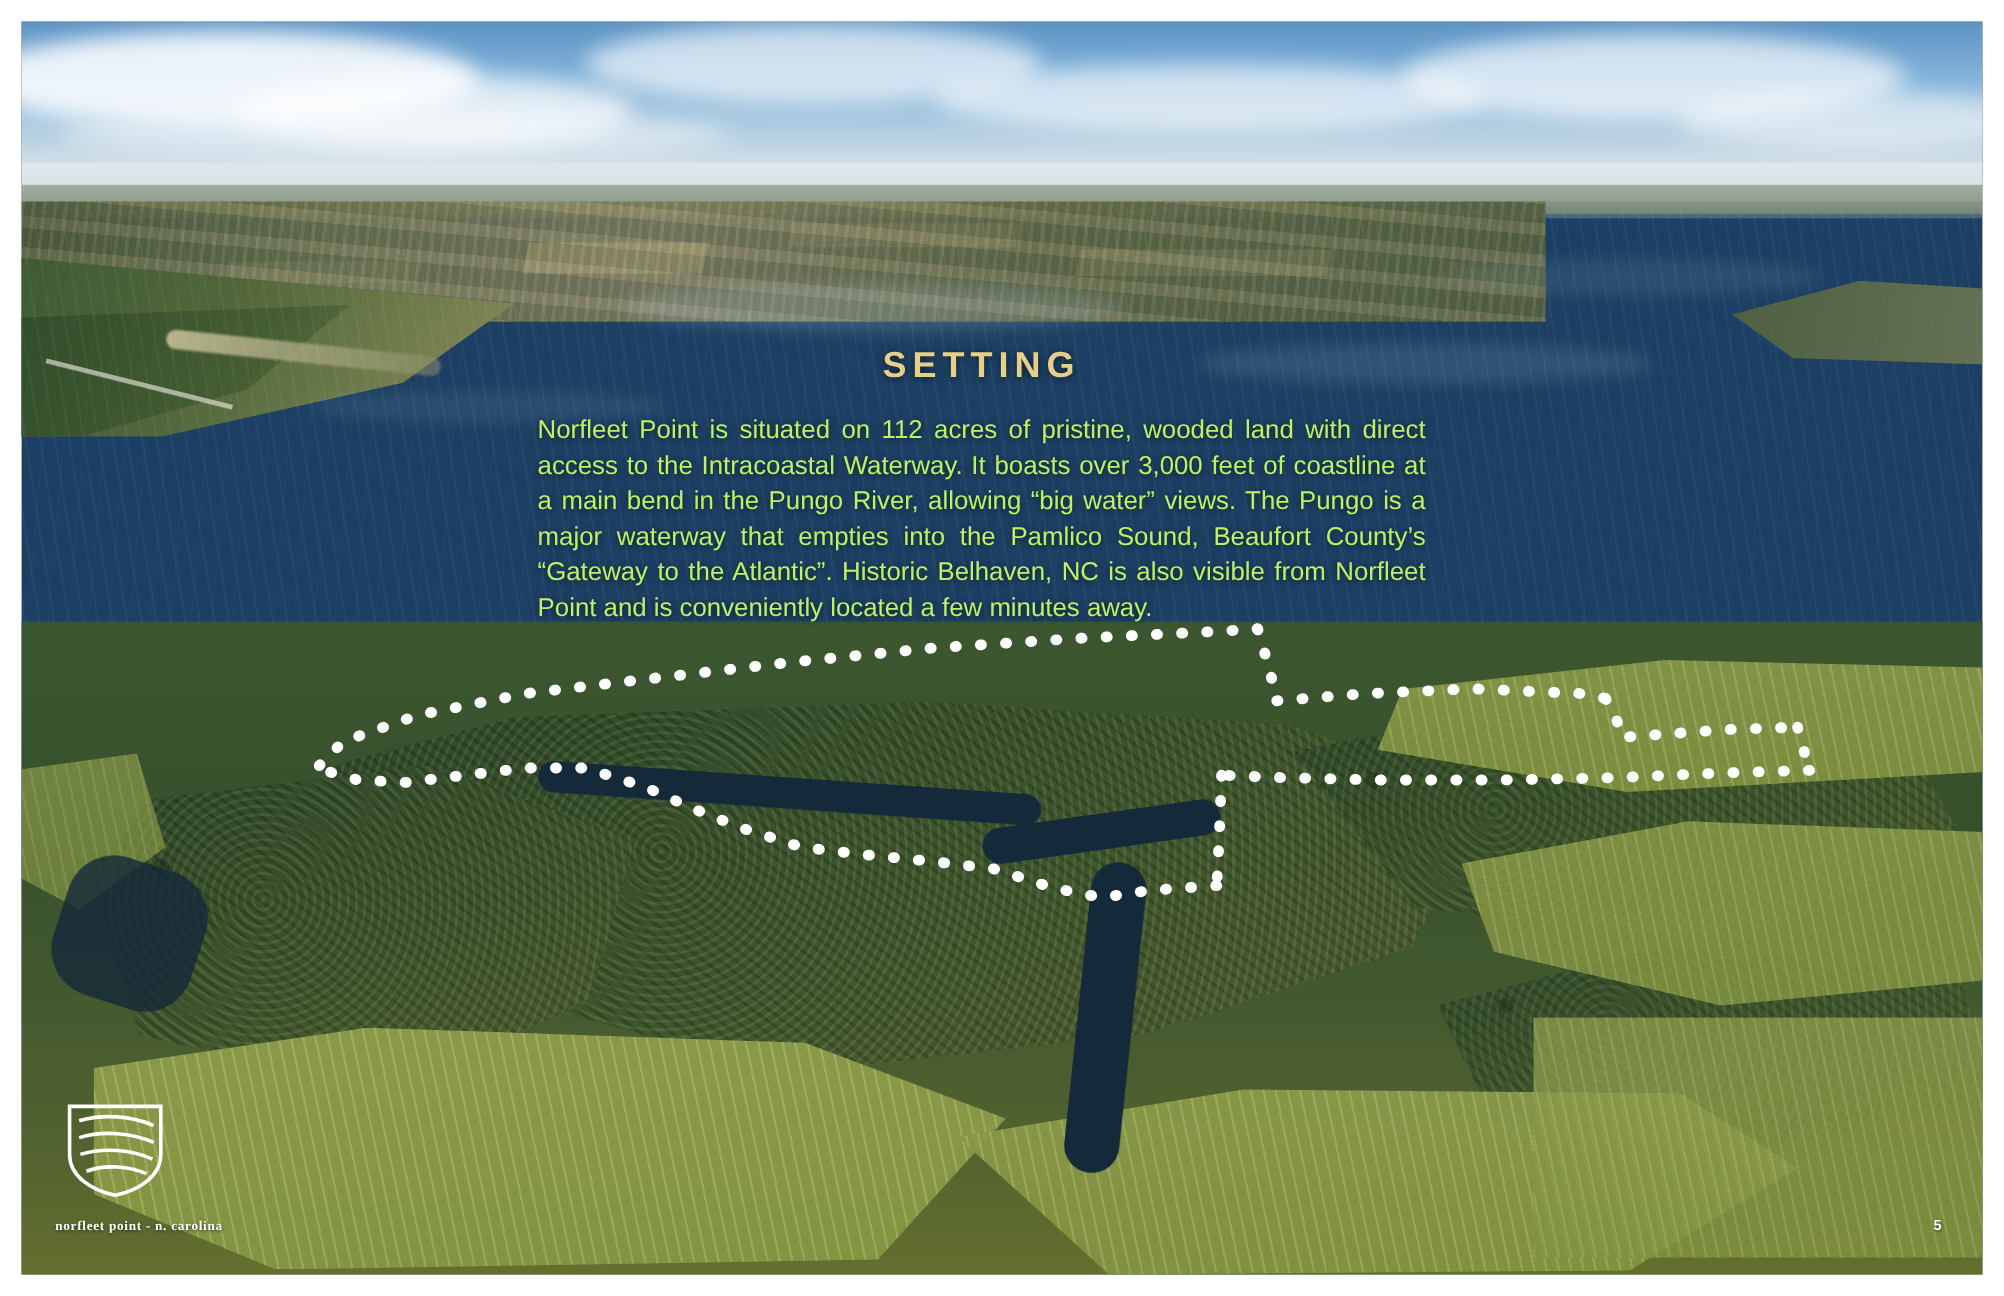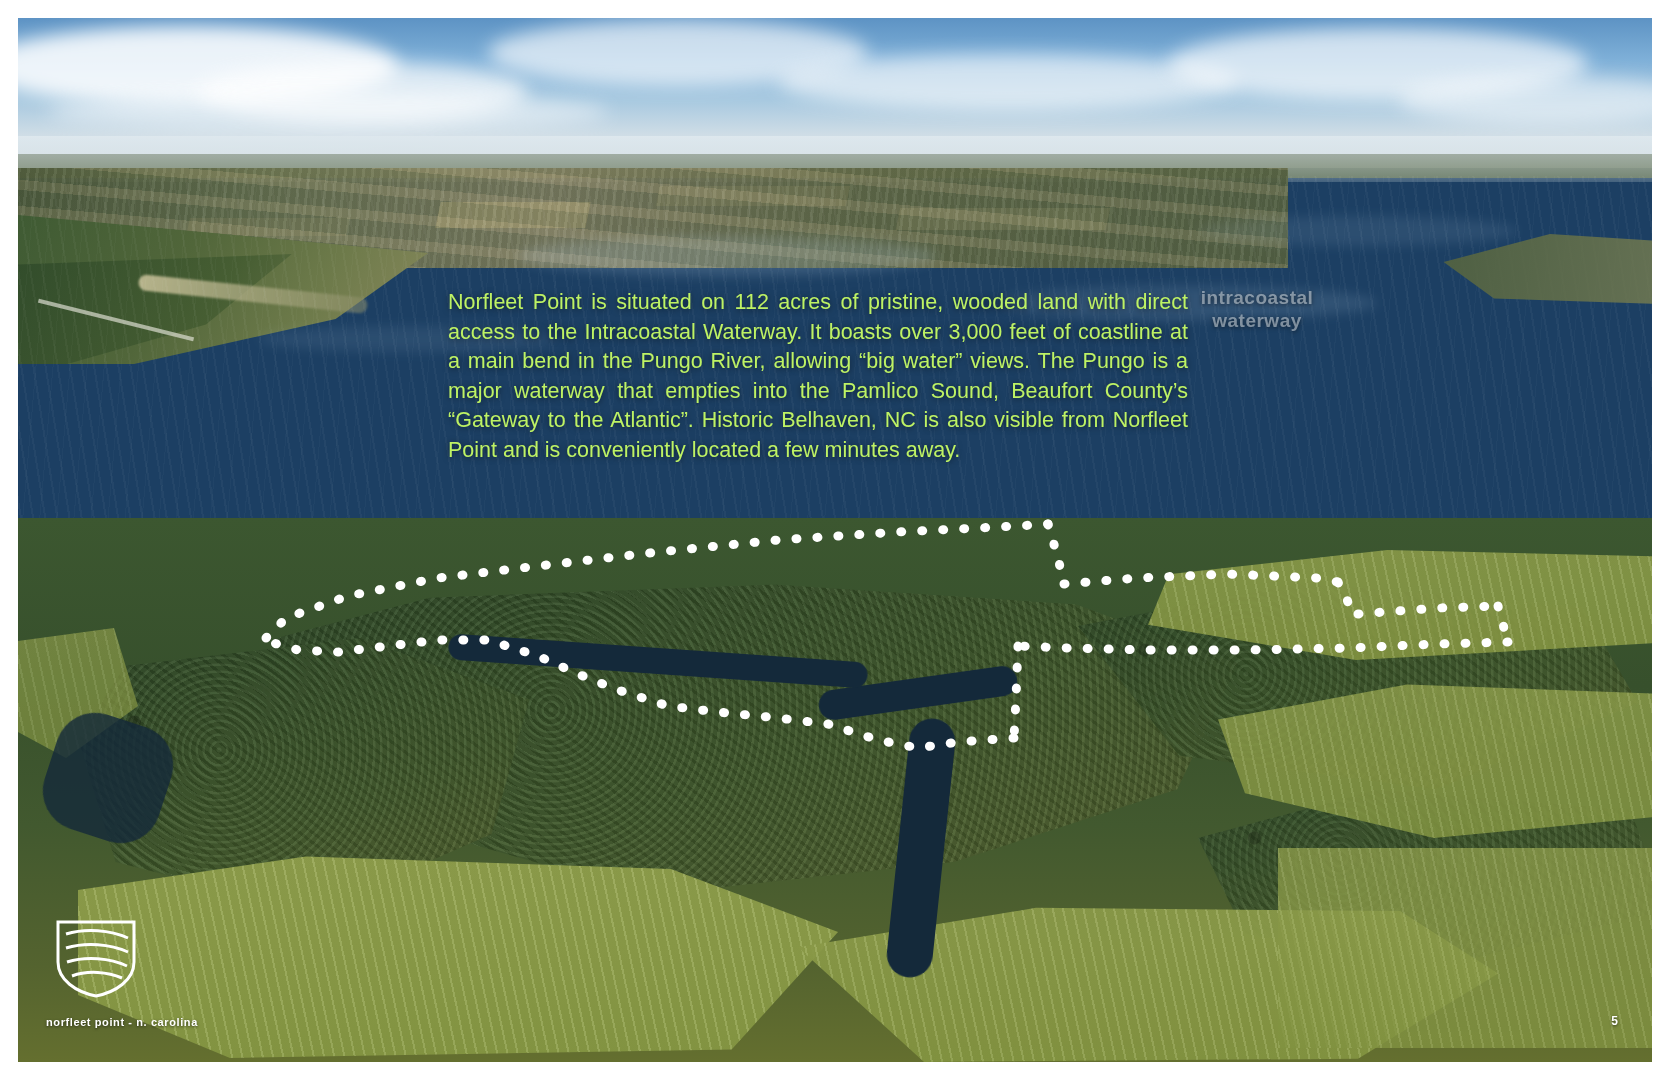--- a/index.html
+++ b/index.html
@@ -257,20 +257,21 @@
 
   .footer-caption {
     position:absolute;
     left: 28px;
     bottom: 34px;
     font-size: 11px;
     letter-spacing: .6px;
     color: #ffffff;
     font-weight: bold;
     text-shadow: 0 1px 3px rgba(0,0,0,.6);
+    font-family: Liberation Serif, serif;
   }
   .page-number {
     position:absolute;
     right: 34px;
     bottom: 34px;
     font-size: 12px;
     color: #ffffff;
     font-weight: bold;
     text-shadow: 0 1px 3px rgba(0,0,0,.6);
   }
@@ -339,25 +340,23 @@
       <polyline points="1030,506 1040,540 1046,566" fill="none" stroke="#ffffff" stroke-width="9" stroke-linecap="round" stroke-dasharray="1 20"></polyline>
       <polyline points="1046,566 1120,560 1210,556 1300,560 1320,564" fill="none" stroke="#ffffff" stroke-width="9" stroke-linecap="round" stroke-dasharray="1 20"></polyline>
       <polyline points="1320,564 1330,584 1340,596" fill="none" stroke="#ffffff" stroke-width="9" stroke-linecap="round" stroke-dasharray="1 20"></polyline>
       <polyline points="1340,596 1420,590 1480,588" fill="none" stroke="#ffffff" stroke-width="9" stroke-linecap="round" stroke-dasharray="1 20"></polyline>
       <polyline points="1480,588 1486,610 1490,624" fill="none" stroke="#ffffff" stroke-width="9" stroke-linecap="round" stroke-dasharray="1 20"></polyline>
       <polyline points="1490,624 1420,626 1330,630 1230,632 1130,632 1050,630 1000,628" fill="none" stroke="#ffffff" stroke-width="9" stroke-linecap="round" stroke-dasharray="1 20"></polyline>
       <polyline points="1000,628 998,680 996,720" fill="none" stroke="#ffffff" stroke-width="9" stroke-linecap="round" stroke-dasharray="1 20"></polyline>
       <polyline points="996,720 940,724 900,730 860,722 810,706 760,700 700,694 650,688 600,672 560,656 520,638 470,622 420,622 370,628 320,634 280,632 252,624" fill="none" stroke="#ffffff" stroke-width="9" stroke-linecap="round" stroke-dasharray="1 20"></polyline>
     </svg>
 
-    <div class="waterway-label">
-      <span>intracoastal waterway</span>
-    </div>
 
     <div class="setting-block">
+      <h1 class="setting-title">SETTING</h1>
       <p class="setting-body">Norfleet Point is situated on 112 acres of pristine, wooded land with direct access to the Intracoastal Waterway. It boasts over 3,000 feet of coastline at a main bend in the Pungo River, allowing “big water” views. The Pungo is a major waterway that empties into the Pamlico Sound, Beaufort County’s “Gateway to the Atlantic”. Historic Belhaven, NC is also visible from Norfleet Point and is conveniently located a few minutes away.</p>
     </div>
 
     <div class="logo">
       <svg width="84" height="82" viewBox="0 0 84 82">
         <path d="M4 4 H80 V44 C80 62 62 74 42 78 C22 74 4 62 4 44 Z" fill="none" stroke="#ffffff" stroke-width="3"></path>
         <path d="M12 16 C32 10 56 12 74 20" fill="none" stroke="#ffffff" stroke-width="3"></path>
         <path d="M12 30 C32 24 56 26 74 34" fill="none" stroke="#ffffff" stroke-width="3"></path>
         <path d="M13 44 C32 38 56 40 73 48" fill="none" stroke="#ffffff" stroke-width="3"></path>
         <path d="M18 58 C34 52 54 54 68 60" fill="none" stroke="#ffffff" stroke-width="3"></path>

